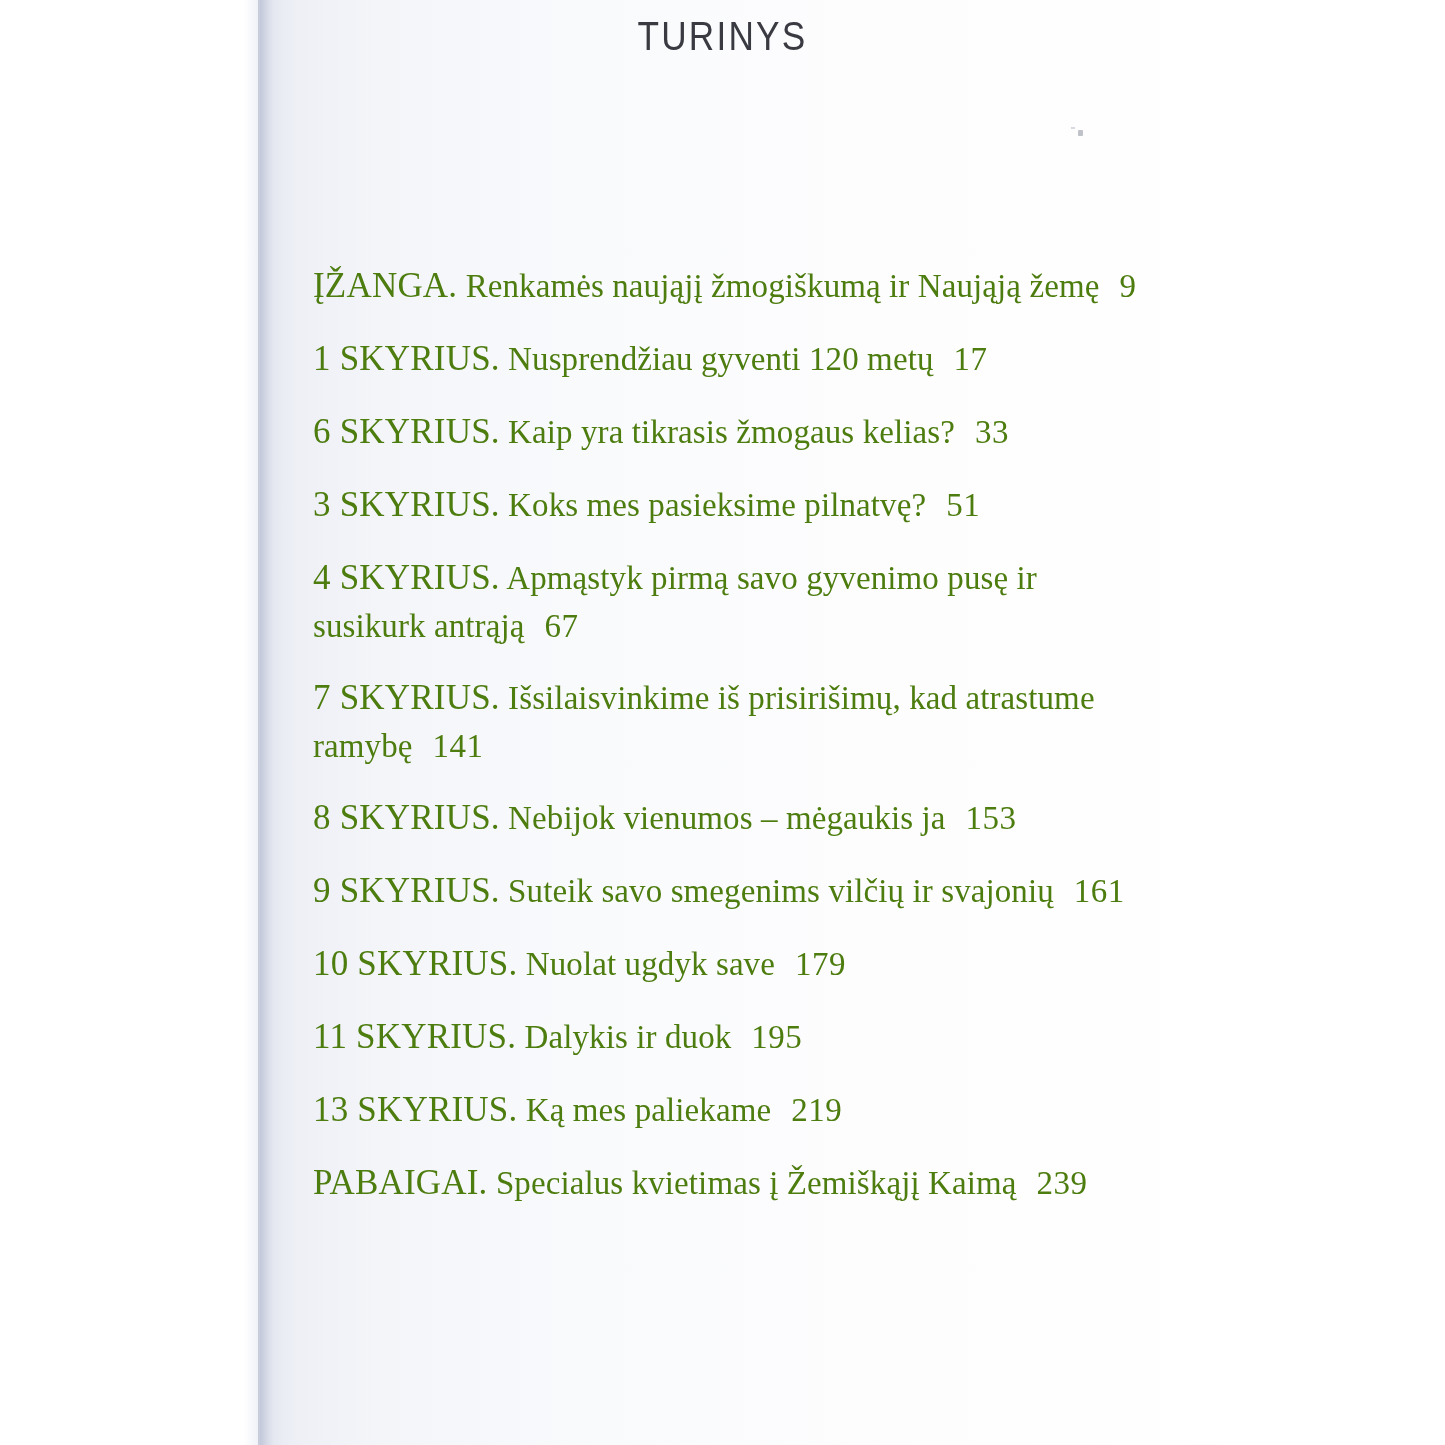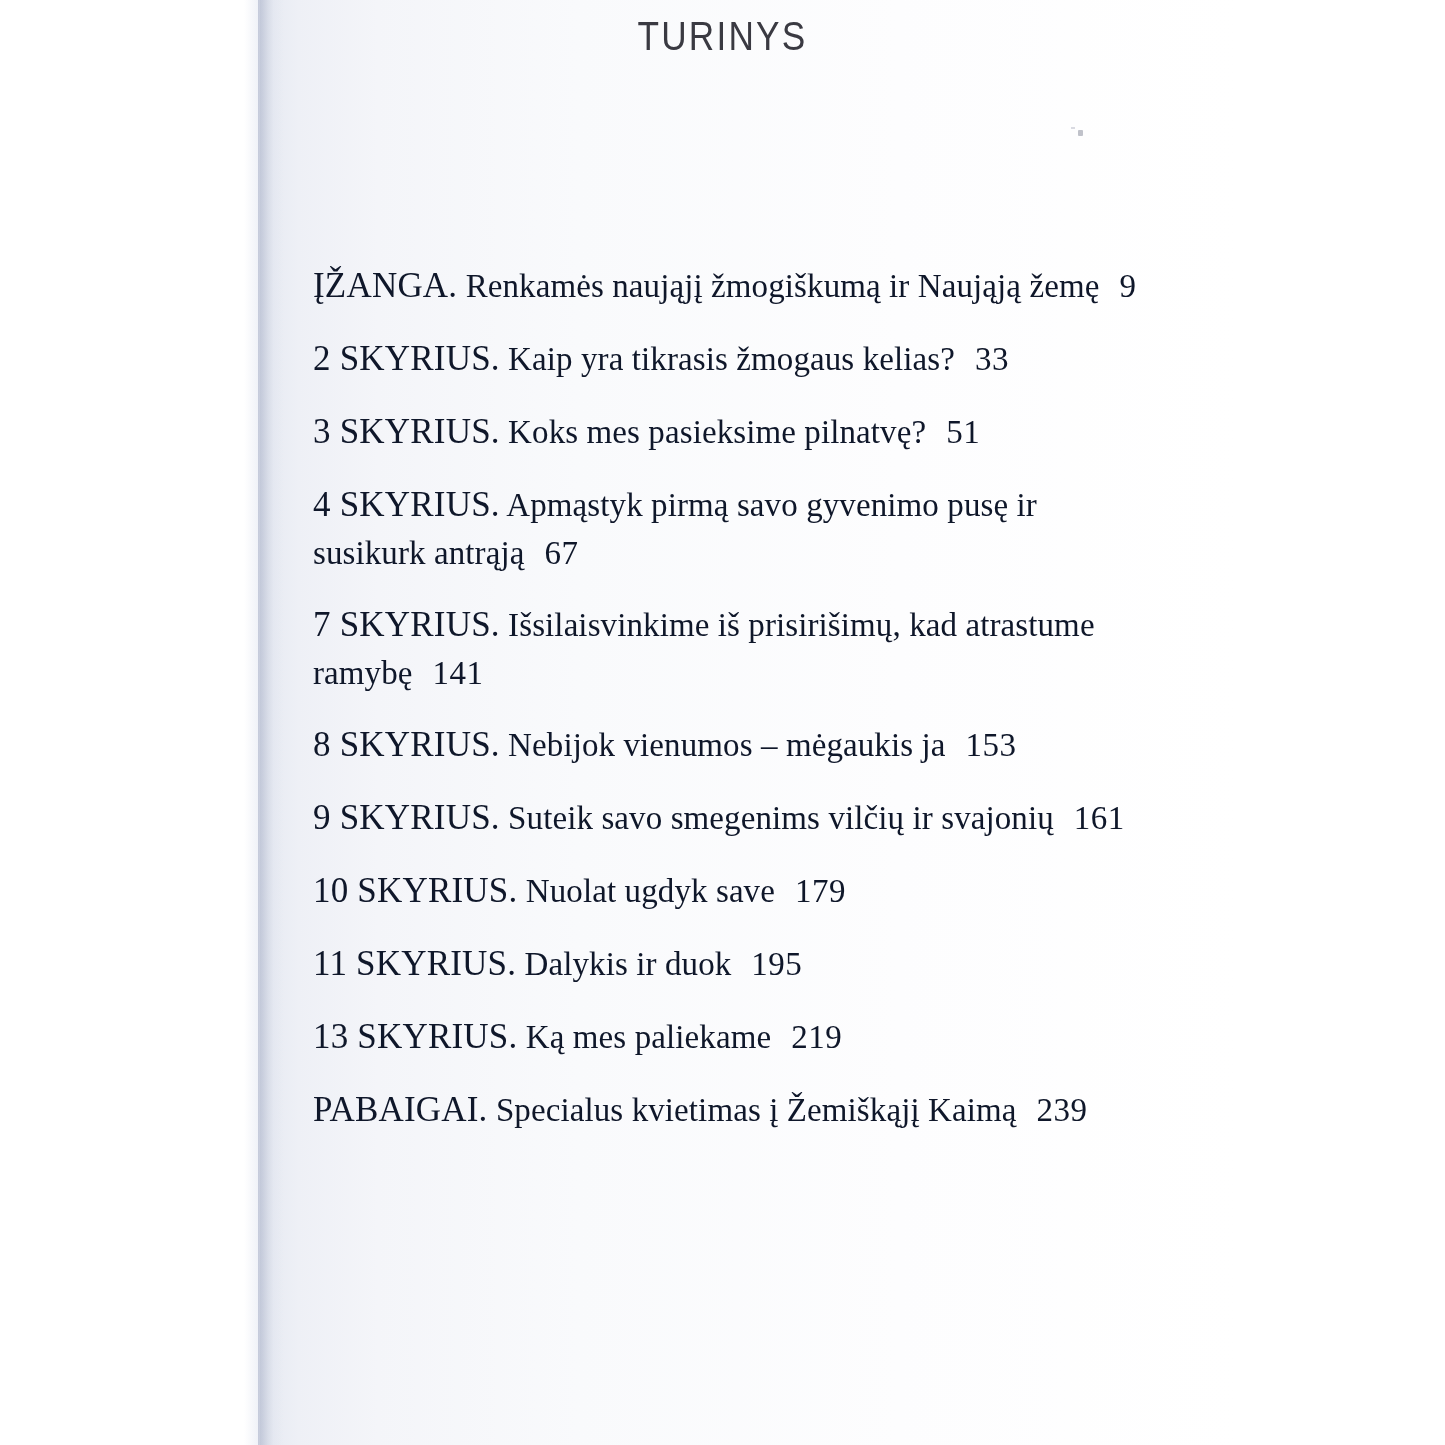--- a/index.html
+++ b/index.html
@@ -77,21 +77,21 @@
     position: absolute;
     left: 313px;
     top: 262px;
     width: 840px;
   }
 
   .toc-entry {
     margin: 0 0 25px 0;
     font-size: 33px;
     line-height: 48px;
-    color: #0f172a;
+    color: #4d7c0f;
     letter-spacing: 0.1px;
   }
 
   .toc-entry.two-line { margin-bottom: 24px; }
 
   .entry-label {
     font-size: 35px;
     letter-spacing: 0.2px;
   }
 
@@ -135,21 +135,22 @@
   <div class="paper-edge"></div>
   <div class="gutter-shadow"></div>
 
   <div class="speck"></div>
   <div class="speck2"></div>
 
   <div class="page-title">TURINYS</div>
 
   <div class="toc" id="toc-list">
       <div class="toc-entry"><span class="entry-label">ĮŽANGA.</span><span class="entry-title"> Renkamės naująjį žmogiškumą ir Naująją žemę</span><span class="entry-page">9</span></div>
-      <div class="toc-entry"><span class="entry-label">2 SKYRIUS.</span><span class="entry-title"> Kaip yra tikrasis žmogaus kelias?</span><span class="entry-page">33</span></div>
+      <div class="toc-entry"><span class="entry-label">1 SKYRIUS.</span><span class="entry-title"> Nusprendžiau gyventi 120 metų</span><span class="entry-page">17</span></div>
+      <div class="toc-entry"><span class="entry-label">6 SKYRIUS.</span><span class="entry-title"> Kaip yra tikrasis žmogaus kelias?</span><span class="entry-page">33</span></div>
       <div class="toc-entry"><span class="entry-label">3 SKYRIUS.</span><span class="entry-title"> Koks mes pasieksime pilnatvę?</span><span class="entry-page">51</span></div>
       <div class="toc-entry two-line"><span class="entry-label">4 SKYRIUS.</span><span class="entry-title"> Apmąstyk pirmą savo gyvenimo pusę ir susikurk antrąją</span><span class="entry-page">67</span></div>
       <div class="toc-entry two-line"><span class="entry-label">7 SKYRIUS.</span><span class="entry-title"> Išsilaisvinkime iš prisirišimų, kad atrastume ramybę</span><span class="entry-page">141</span></div>
       <div class="toc-entry"><span class="entry-label">8 SKYRIUS.</span><span class="entry-title"> Nebijok vienumos – mėgaukis ja</span><span class="entry-page">153</span></div>
       <div class="toc-entry"><span class="entry-label">9 SKYRIUS.</span><span class="entry-title"> Suteik savo smegenims vilčių ir svajonių</span><span class="entry-page">161</span></div>
       <div class="toc-entry"><span class="entry-label">10 SKYRIUS.</span><span class="entry-title"> Nuolat ugdyk save</span><span class="entry-page">179</span></div>
       <div class="toc-entry"><span class="entry-label">11 SKYRIUS.</span><span class="entry-title"> Dalykis ir duok</span><span class="entry-page">195</span></div>
       <div class="toc-entry"><span class="entry-label">13 SKYRIUS.</span><span class="entry-title"> Ką mes paliekame</span><span class="entry-page">219</span></div>
       <div class="toc-entry"><span class="entry-label">PABAIGAI.</span><span class="entry-title"> Specialus kvietimas į Žemiškąjį Kaimą</span><span class="entry-page">239</span></div>
     </div>

